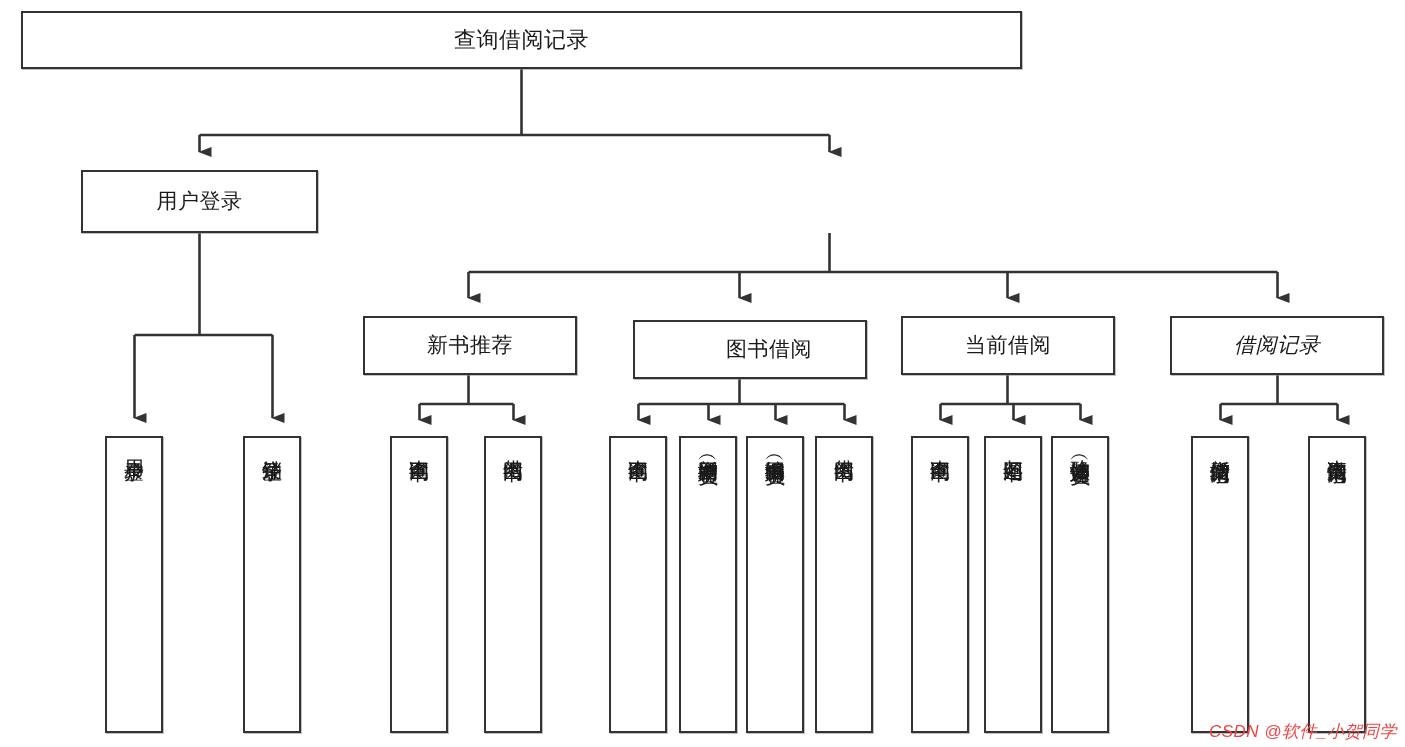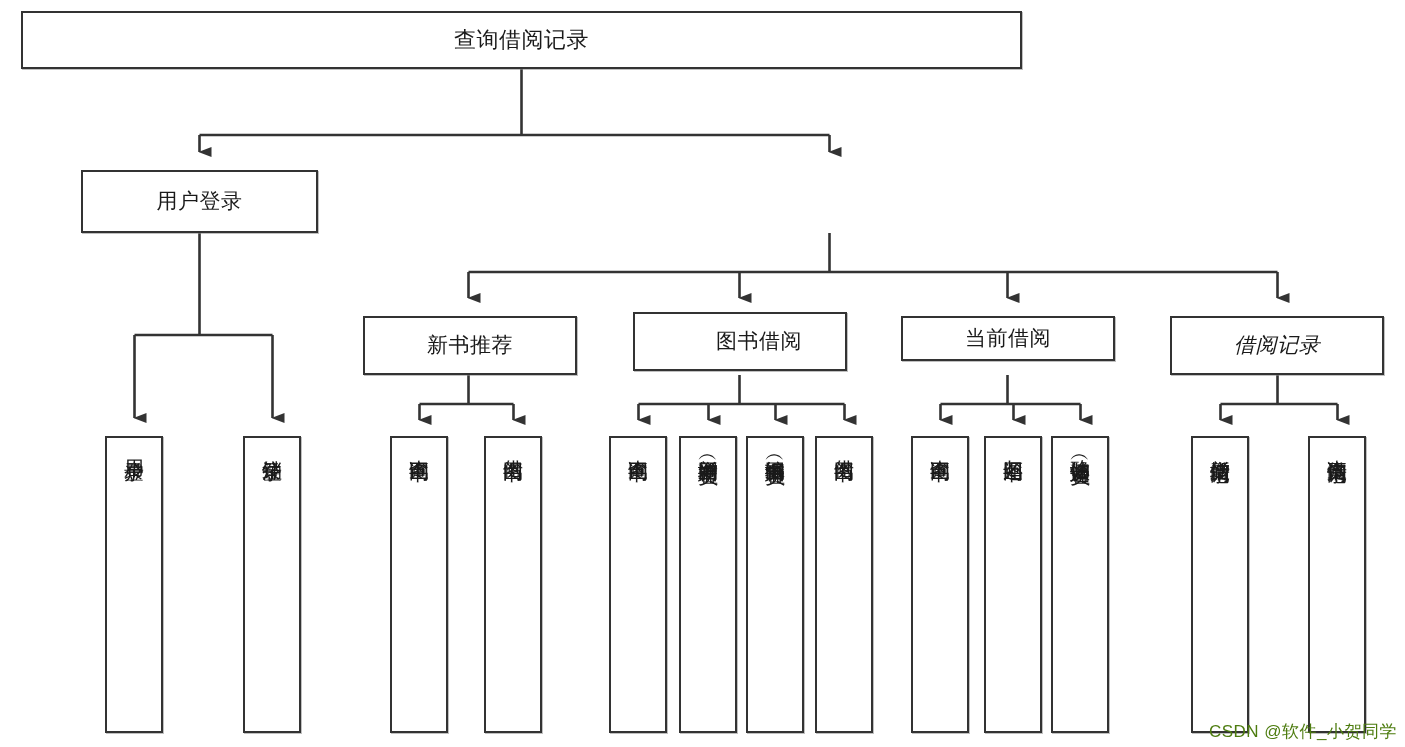--- a/index.html
+++ b/index.html
@@ -63,24 +63,25 @@
     font-size: 20px;
     line-height: 1.06;
     letter-spacing: 1px;
     white-space: normal;
   }
   .watermark {
     position: absolute;
     right: 8px;
     bottom: 4px;
     font-size: 17px;
-    color: #4d7c0f;
+    color: #ef4444;
     letter-spacing: 0.5px;
     white-space: nowrap;
     user-select: none;
+    font-style: italic;
   }
 </style>
 </head>
 <body>
 
 <div id="canvas">
 
   <svg id="wires" viewBox="0 0 1405 747" xmlns="http://www.w3.org/2000/svg" aria-hidden="true">
     <defs>
       <marker id="arw" markerWidth="11" markerHeight="13" refX="5.5" refY="12" orient="auto" markerUnits="userSpaceOnUse">
@@ -135,24 +136,24 @@
     <span class="lbl">查询借阅记录</span>
   </div>
 
   <div class="node h" style="left:81px; top:170px; width:237px; height:63px;">
     <span class="lbl">用户登录</span>
   </div>
 
   <div class="node h" style="left:363px; top:316px; width:214px; height:59px;">
     <span class="lbl">新书推荐</span>
   </div>
-  <div class="node h" style="left:633px; top:312px; width:214px; height:59px;padding-left:38px;">
+  <div class="node h" style="left:633px; top:320px; width:234px; height:59px;padding-left:38px;">
     <span class="lbl">图书借阅</span>
   </div>
-  <div class="node h" style="left:901px; top:316px; width:214px; height:45px;">
+  <div class="node h" style="left:901px; top:316px; width:214px; height:59px;">
     <span class="lbl">当前借阅</span>
   </div>
   <div class="node h" style="left:1170px; top:316px; width:214px; height:59px;font-style:italic;">
     <span class="lbl">借阅记录</span>
   </div>
 
   <div class="node v" style="left:105px; top:436px; width:58px; height:297px;">
     <span class="lbl">用户登录</span>
   </div>
   <div class="node v" style="left:243px; top:436px; width:58px; height:297px;">

